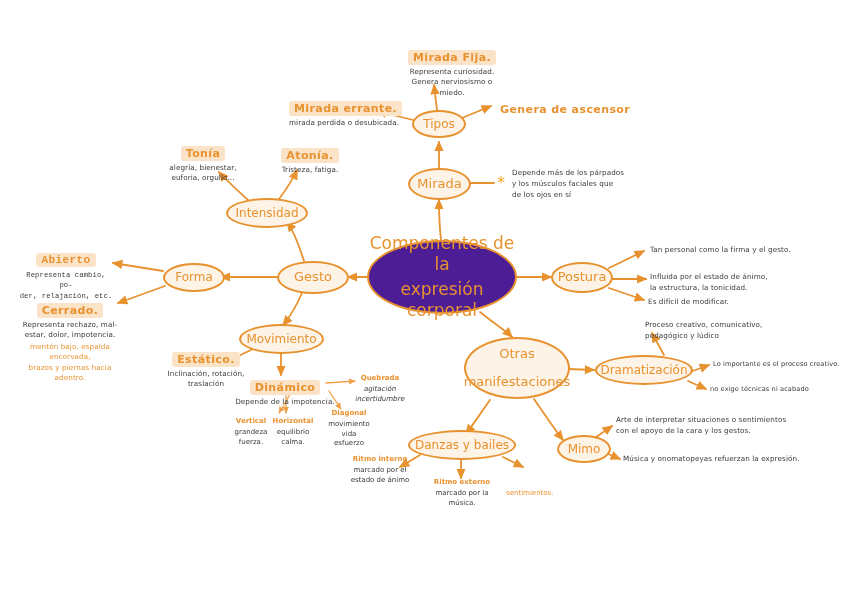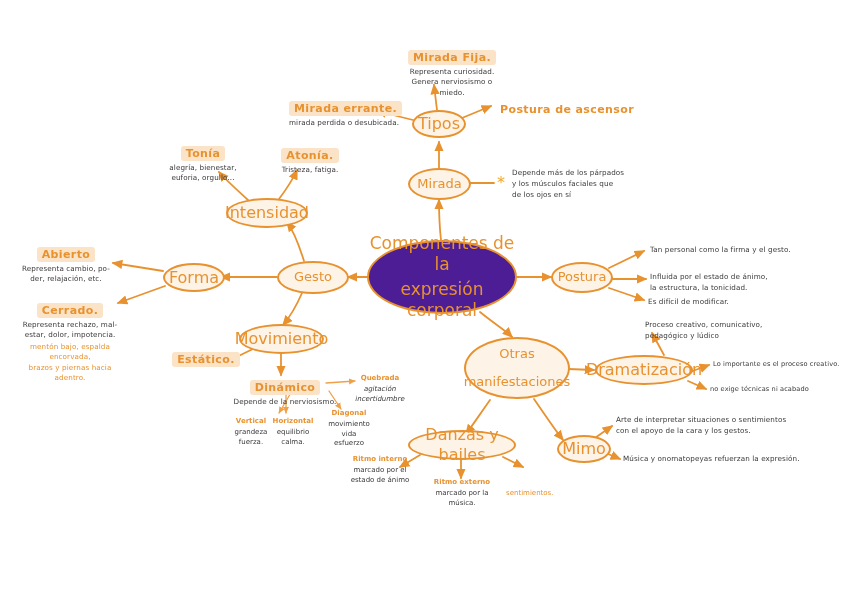--- a/index.html
+++ b/index.html
@@ -6,21 +6,21 @@
   body{width:848px;height:600px;position:relative;overflow:hidden;
        font-family:"DejaVu Sans","Liberation Sans",sans-serif;}
   #canvas{position:absolute;inset:0;width:848px;height:600px;}
   svg.links{position:absolute;left:0;top:0;width:848px;height:600px;pointer-events:none;}
 
   .node{position:absolute;display:flex;align-items:center;justify-content:center;
         text-align:center;border:2px solid #E8922F;background:#FDF3E7;
         border-radius:50%;color:#E8922F;box-sizing:border-box;line-height:1.25;}
   .node.center{background:#4c1d95;border-width:2px;font-size:17px;justify-content:center;}
   .node.branch{font-size:13px;}
-  .node.sub{font-size:16px;}
+  .node.sub{font-size:12px;}
 
   .lbl{position:absolute;color:#E8922F;}
   .lbl .t{font-size:11px;font-weight:bold;letter-spacing:.4px;white-space:nowrap;}
   .lbl .t.hl{background:#FBE3C8;padding:1px 5px;border-radius:3px;display:inline-block;}
   .lbl .d{color:#3a3a3a;font-size:7.2px;line-height:1.45;margin-top:2px;letter-spacing:.1px;}
   .lbl .d.o{color:#E8922F;}
   .lbl.c{text-align:center;}
   .lbl.l{text-align:left;}
 
   .note{position:absolute;color:#3a3a3a;font-size:7.2px;line-height:1.5;letter-spacing:.1px;}
@@ -124,63 +124,65 @@
   </div>
 
   <div class="lbl c" style="left:400px;top:46px;width:104px;">
     <span class="t hl">Mirada Fija.</span>
     <div class="d" style="white-space:pre-line;">Representa curiosidad.
 Genera nerviosismo o
 miedo.</div>
   </div>
 
   <div class="lbl l" style="left:500px;top:98px;width:150px;">
-    <span class="t">Postura de ascensor</span>
+    <span class="t">Genera de ascensor</span>
   </div>
 
   <div class="node branch" style="left:277px;top:261px;width:72px;height:33px;">Gesto</div>
 
   <div class="node sub" style="left:226px;top:198px;width:82px;height:30px;">Intensidad</div>
 
   <div class="lbl c" style="left:153px;top:142px;width:100px;">
     <span class="t hl">Tonía</span>
     <div class="d" style="white-space:pre-line;">alegría, bienestar,
 euforia, orgullo...</div>
   </div>
 
   <div class="lbl c" style="left:264px;top:144px;width:92px;">
     <span class="t hl">Atonía.</span>
     <div class="d" style="white-space:pre-line;">Tristeza, fatiga.</div>
   </div>
 
   <div class="node sub" style="left:163px;top:263px;width:62px;height:29px;">Forma</div>
 
-  <div class="lbl c" style="left:18px;top:243px;width:96px;">
+  <div class="lbl c" style="left:18px;top:250px;width:96px;font-family:Liberation Mono, monospace;">
     <span class="t hl">Abierto</span>
     <div class="d" style="white-space:pre-line;">Representa cambio, po-
 der, relajación, etc.</div>
   </div>
 
   <div class="lbl c" style="left:18px;top:299px;width:104px;">
     <span class="t hl">Cerrado.</span>
     <div class="d" style="white-space:pre-line;">Representa rechazo, mal-
 estar, dolor, impotencia.</div>
     <div class="d o" style="white-space:pre-line;margin-top:1px;">mentón bajo, espalda encorvada,
 brazos y piernas hacia adentro.</div>
   </div>
 
   <div class="node sub" style="left:239px;top:324px;width:85px;height:30px;">Movimiento</div>
 
   <div class="lbl c" style="left:155px;top:348px;width:102px;">
     <span class="t hl">Estático.</span>
+    <div class="d" style="white-space:pre-line;">Inclinación, rotación,
+traslación</div>
   </div>
 
   <div class="lbl c" style="left:233px;top:376px;width:104px;">
     <span class="t hl">Dinámico</span>
-    <div class="d" style="white-space:nowrap;">Depende de la nerviosismo.</div>
+    <div class="d" style="white-space:nowrap;">Depende de la impotencia.</div>
   </div>
 
   <div class="tiny" style="left:222px;top:417px;width:58px;">
     <b>Vertical</b>
     <span class="g" style="white-space:pre-line;">grandeza
 fuerza.</span>
   </div>
   <div class="tiny" style="left:263px;top:417px;width:60px;">
     <b>Horizontal</b>
     <span class="g" style="white-space:pre-line;">equilibrio

